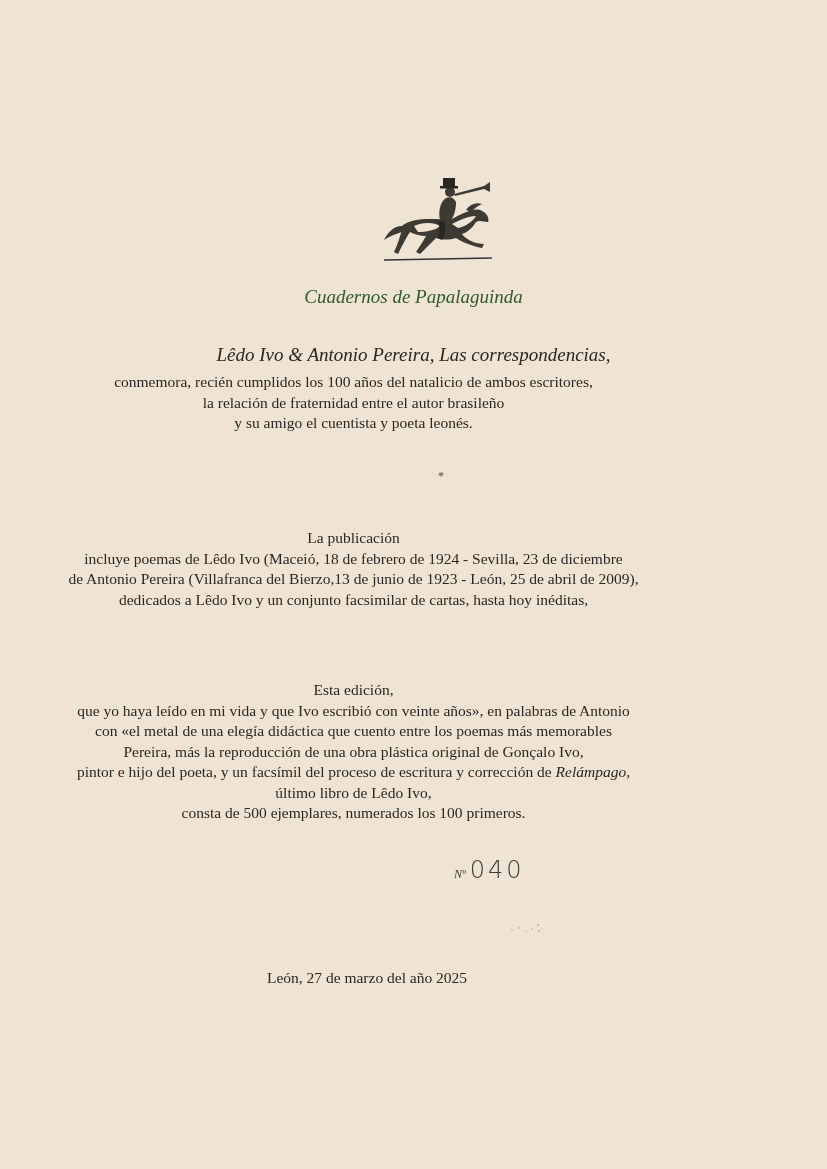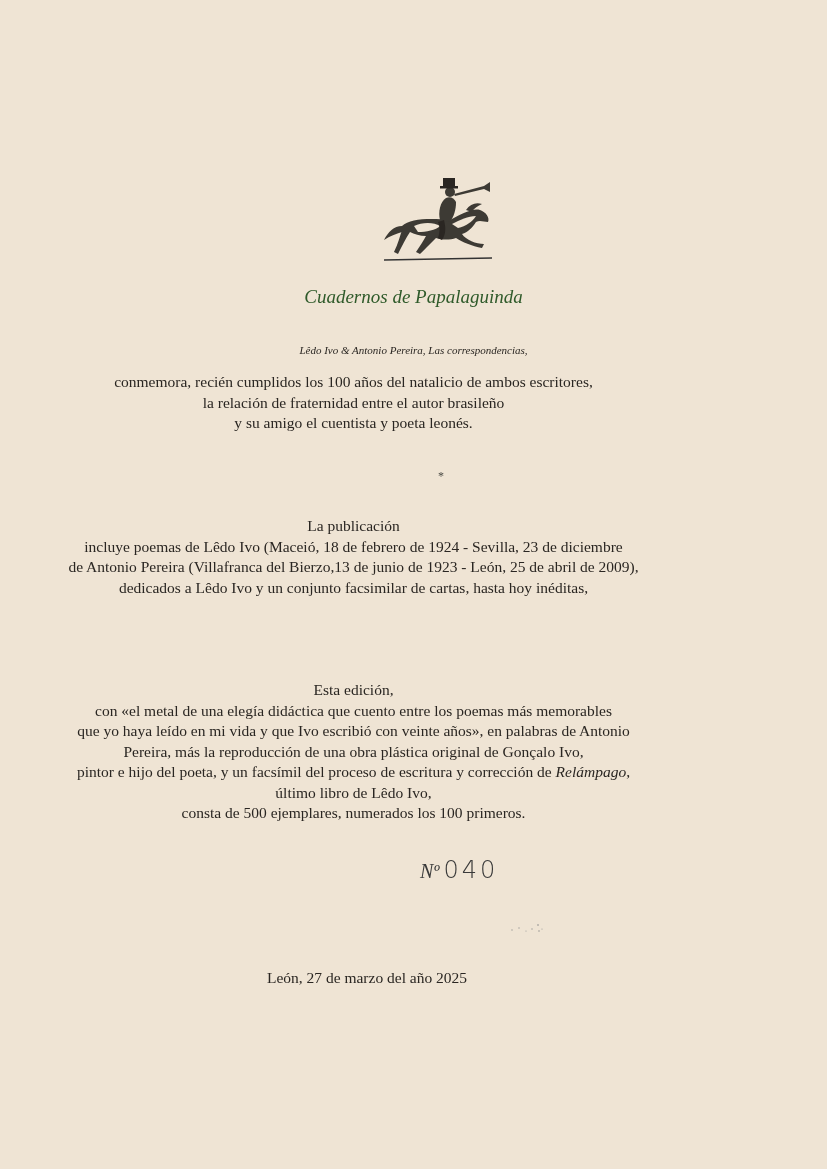--- a/index.html
+++ b/index.html
@@ -13,27 +13,27 @@
     }
     .page { position: absolute; inset: 0; }
     .emblem { position: absolute; left: 380px; top: 174px; width: 120px; height: 92px; }
     .title {
       position: absolute; top: 286px; left: 0; width: 827px;
       text-align: center; font-style: italic; font-size: 19px;
       color: #2f5a2a;
     }
     .block { position: absolute; left: 0; width: 707px; text-align: center; font-size: 15.5px; line-height: 20.5px; }
     .block .line { display: block; white-space: nowrap; }
-    .intro-title { position: absolute; left: 0; width: 827px; text-align: center; top: 344px; font-style: italic; font-size: 11px; }
+    .intro-title { position: absolute; left: 0; width: 827px; text-align: center; top: 344px; font-style: italic; font-size: 19px; }
     .asterisk { position: absolute; left: 438px; top: 469px; font-size: 12px; color: #4a4a44; }
     .number {
       position: absolute; top: 856px; left: 420px;
       font-size: 18px; color: #3a3a3a;
     }
-    .number .no { font-style: italic; font-size: 20px; }
+    .number .no { font-style: italic; font-size: 12px; margin-left: 34px; }
     .number .hand { font-family: "DejaVu Sans", sans-serif; font-weight: 300; letter-spacing: 3px; font-size: 24px; margin-left: 4px; }
     .date { position: absolute; top: 969px; left: 0; width: 734px; text-align: center; font-size: 15.5px; }
     .specks { position: absolute; left: 508px; top: 922px; width: 40px; height: 14px; }
     em { font-style: italic; }
   </style>
 </head>
 <body>
 
 <div class="page">
 
@@ -66,31 +66,31 @@
   <div class="intro-title">Lêdo Ivo &amp; Antonio Pereira, Las correspondencias,</div>
 
   <div class="block" style="top:372px">
     <span class="line">conmemora, recién cumplidos los 100 años del natalicio de ambos escritores,</span>
     <span class="line">la relación de fraternidad entre el autor brasileño</span>
     <span class="line">y su amigo el cuentista y poeta leonés.</span>
   </div>
 
   <div class="asterisk">*</div>
 
-  <div class="block" style="top:516px">
+  <div class="block" style="top:528px">
     <span class="line">La publicación</span>
     <span class="line">incluye poemas de Lêdo Ivo (Maceió, 18 de febrero de 1924 - Sevilla, 23 de diciembre</span>
     <span class="line">de Antonio Pereira (Villafranca del Bierzo,13 de junio de 1923 - León, 25 de abril de 2009),</span>
     <span class="line">dedicados a Lêdo Ivo y un conjunto facsimilar de cartas, hasta hoy inéditas,</span>
   </div>
 
   <div class="block" style="top:680px">
     <span class="line">Esta edición,</span>
+    <span class="line">que yo haya leído en mi vida y que Ivo escribió con veinte años», en palabras de Antonio</span>
     <span class="line">con «el metal de una elegía didáctica que cuento entre los poemas más memorables</span>
-    <span class="line">que yo haya leído en mi vida y que Ivo escribió con veinte años», en palabras de Antonio</span>
     <span class="line">Pereira, más la reproducción de una obra plástica original de Gonçalo Ivo,</span>
     <span class="line"><span>pintor e hijo del poeta, y un facsímil del proceso de escritura y corrección de </span><em>Relámpago</em><span>,</span></span>
     <span class="line">último libro de Lêdo Ivo,</span>
     <span class="line">consta de 500 ejemplares, numerados los 100 primeros.</span>
   </div>
 
   <div class="number">
     <span class="no">Nº</span><span class="hand">040</span>
   </div>
 

